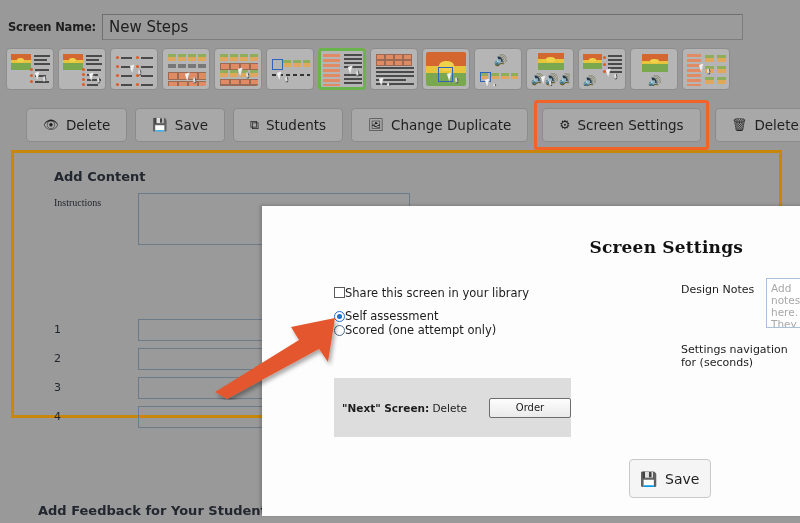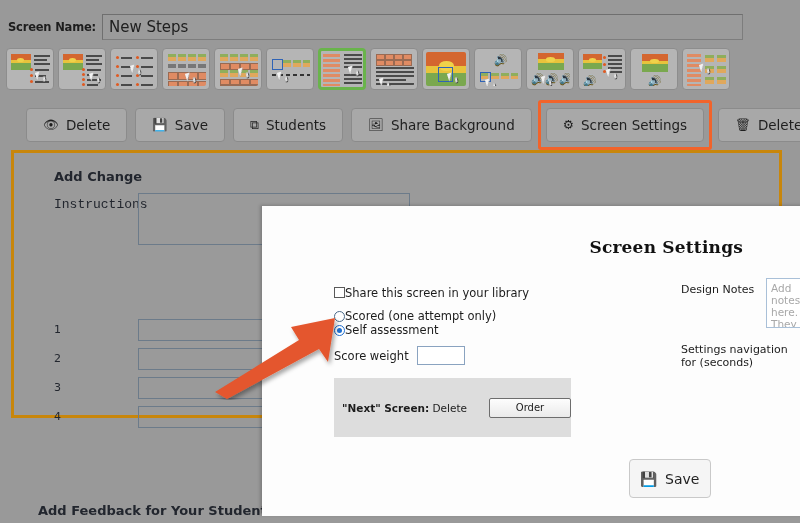--- a/index.html
+++ b/index.html
@@ -62,21 +62,21 @@
   .abtn .gl{font-size:12.5px;line-height:1;color:#1f1f1f;}
   .hl-wrap{position:relative;padding:5px;border:3px solid #f2632a;border-radius:3px;margin:0 -2px;}
   .hl-wrap .abtn{border-color:#8b8b8b;}
 
   
   .contentpanel{
     position:absolute;left:11px;top:150px;width:771px;height:268px;
     border:3px solid #c8860b;background:#9a9a9a;box-sizing:border-box;
   }
   .ct-title{position:absolute;left:40px;top:16px;font-size:13px;font-weight:bold;color:#22262e;font-family:"DejaVu Sans", sans-serif;}
-  .ct-instr-label{position:absolute;left:40px;top:44px;font-size:13px;color:#22262e;font-family:Liberation Mono, monospace;}
+  .ct-instr-label{position:absolute;left:40px;top:44px;font-size:10px;color:#22262e;font-family:Liberation Serif, serif;}
   .ct-instr-box{position:absolute;left:124px;top:40px;width:270px;height:50px;border:1px solid #6c7b8a;background:transparent;}
   .ct-order{position:absolute;left:40px;top:146px;font-size:11px;color:#22262e;font-family:"DejaVu Sans", sans-serif;}
   .steprow{position:absolute;left:40px;font-size:11px;color:#22262e;font-family:"DejaVu Sans", sans-serif;}
   .stepbox{position:absolute;left:124px;width:270px;height:20px;border:1px solid #6c7b8a;}
   .feedback{
     position:absolute;left:38px;top:503px;font-size:13px;font-weight:bold;color:#22262e;
     font-family:"DejaVu Sans", sans-serif;
   }
 
   
@@ -386,38 +386,38 @@
       <span>Save</span>
     </div>
 
     <div class="abtn">
       <span class="gl">⧉</span>
       <span>Students</span>
     </div>
 
     <div class="abtn">
       <span class="gl">🖼</span>
-      <span>Share Background</span>
+      <span>Change Duplicate</span>
     </div>
 
     <div class="hl-wrap">
       <div class="abtn">
         <span class="gl">⚙</span>
         <span>Screen Settings</span>
       </div>
     </div>
 
     <div class="abtn">
       <span class="gl">🗑</span>
       <span>Delete</span>
     </div>
   </div>
 
   <div class="contentpanel">
-    <div class="ct-title">Add Change</div>
+    <div class="ct-title">Add Content</div>
     <div class="ct-instr-label">Instructions</div>
     <div class="ct-instr-box"></div>
 
     <div class="steprow" style="top:170px;">1</div>
     <div class="stepbox" style="top:166px;"></div>
     <div class="steprow" style="top:199px;">2</div>
     <div class="stepbox" style="top:195px;"></div>
     <div class="steprow" style="top:228px;">3</div>
     <div class="stepbox" style="top:224px;"></div>
     <div class="steprow" style="top:257px;">4</div>
@@ -430,33 +430,29 @@
 
     <div class="modal-title">Screen Settings</div>
 
     <div class="m-check">
       <span class="cbox"></span>
       <span class="m-label">Share this screen in your library</span>
     </div>
 
     <div class="m-radios">
       <div class="radiorow">
+        <span class="rb on"></span>
+        <span class="m-label">Self assessment</span>
+      </div>
+      <div class="radiorow">
         <span class="rb off"></span>
         <span class="m-label">Scored (one attempt only)</span>
       </div>
-      <div class="radiorow">
-        <span class="rb on"></span>
-        <span class="m-label">Self assessment</span>
-      </div>
-    </div>
-
-    <div class="m-weight">
-      <span class="m-label">Score weight</span>
-      <span class="wbox"></span>
-    </div>
+    </div>
+
 
     <div class="nextpanel">
       <div class="nextlabel">
         <b>"Next" Screen:</b>
         <span>Delete</span>
       </div>
       <div class="changebtn">Order</div>
     </div>
 
     <div class="dn-label">Design Notes</div>

